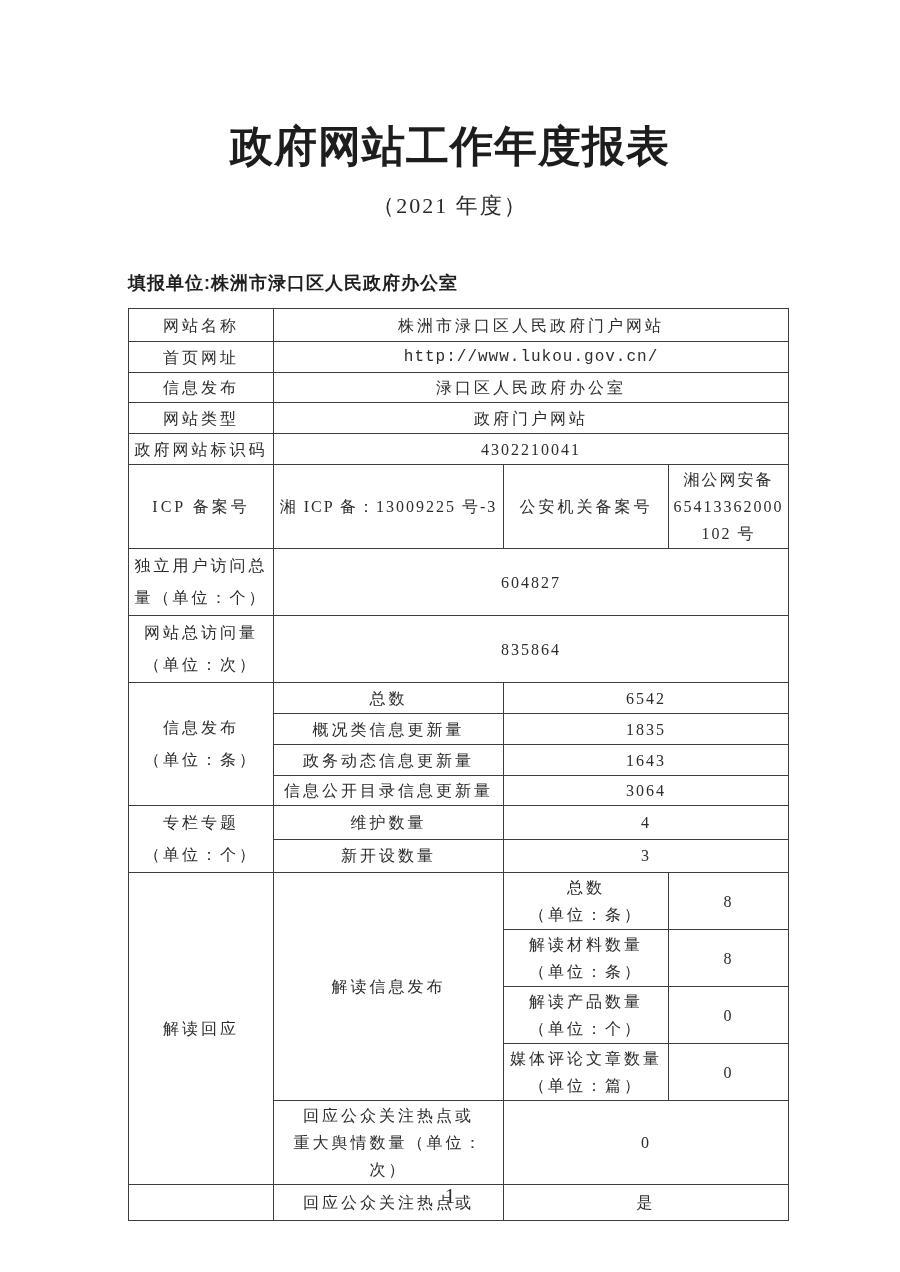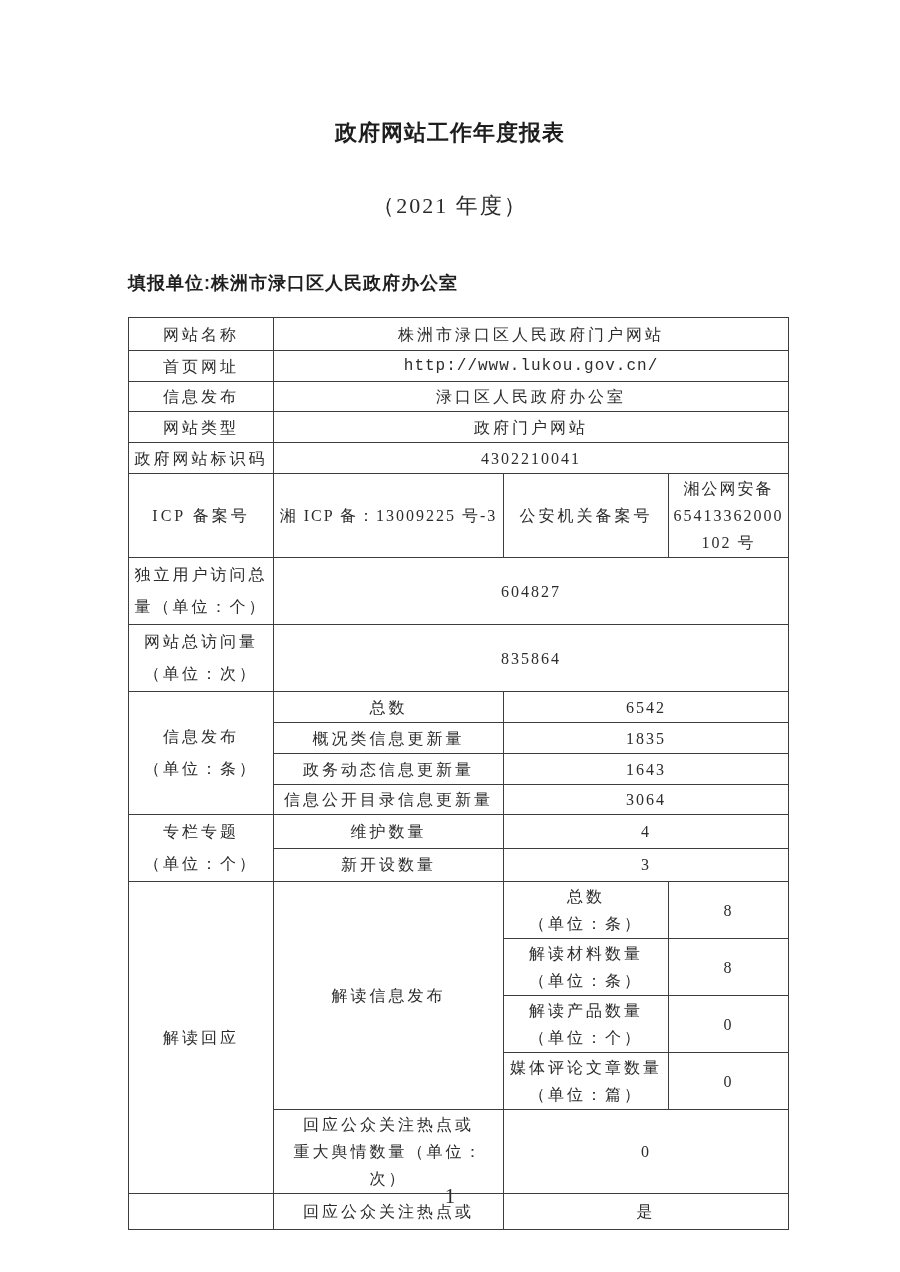--- a/index.html
+++ b/index.html
@@ -14,21 +14,21 @@
     overflow: hidden;
   }
   .doc-title {
     position: absolute;
     top: 118px;
     left: 0;
     width: 100%;
     text-align: center;
     font-family: "Liberation Sans", "DejaVu Sans", sans-serif;
     font-weight: bold;
-    font-size: 22px;
+    font-size: 43px;
     letter-spacing: 1px;
     color: #1d1d1d;
   }
   .doc-subtitle {
     position: absolute;
     top: 191px;
     left: 0;
     width: 100%;
     text-align: center;
     font-size: 22px;
@@ -41,21 +41,21 @@
     top: 271px;
     left: 128px;
     font-family: "Liberation Sans", "DejaVu Sans", sans-serif;
     font-weight: bold;
     font-size: 18px;
     letter-spacing: 1px;
     color: #1f1f1f;
   }
   .report-table {
     position: absolute;
-    top: 317px;
+    top: 308px;
     left: 128px;
     width: 660px;
     border-collapse: collapse;
     table-layout: fixed;
   }
   .report-table td {
     border: 1px solid #3d3d3d;
     text-align: center;
     vertical-align: middle;
     font-size: 16px;

